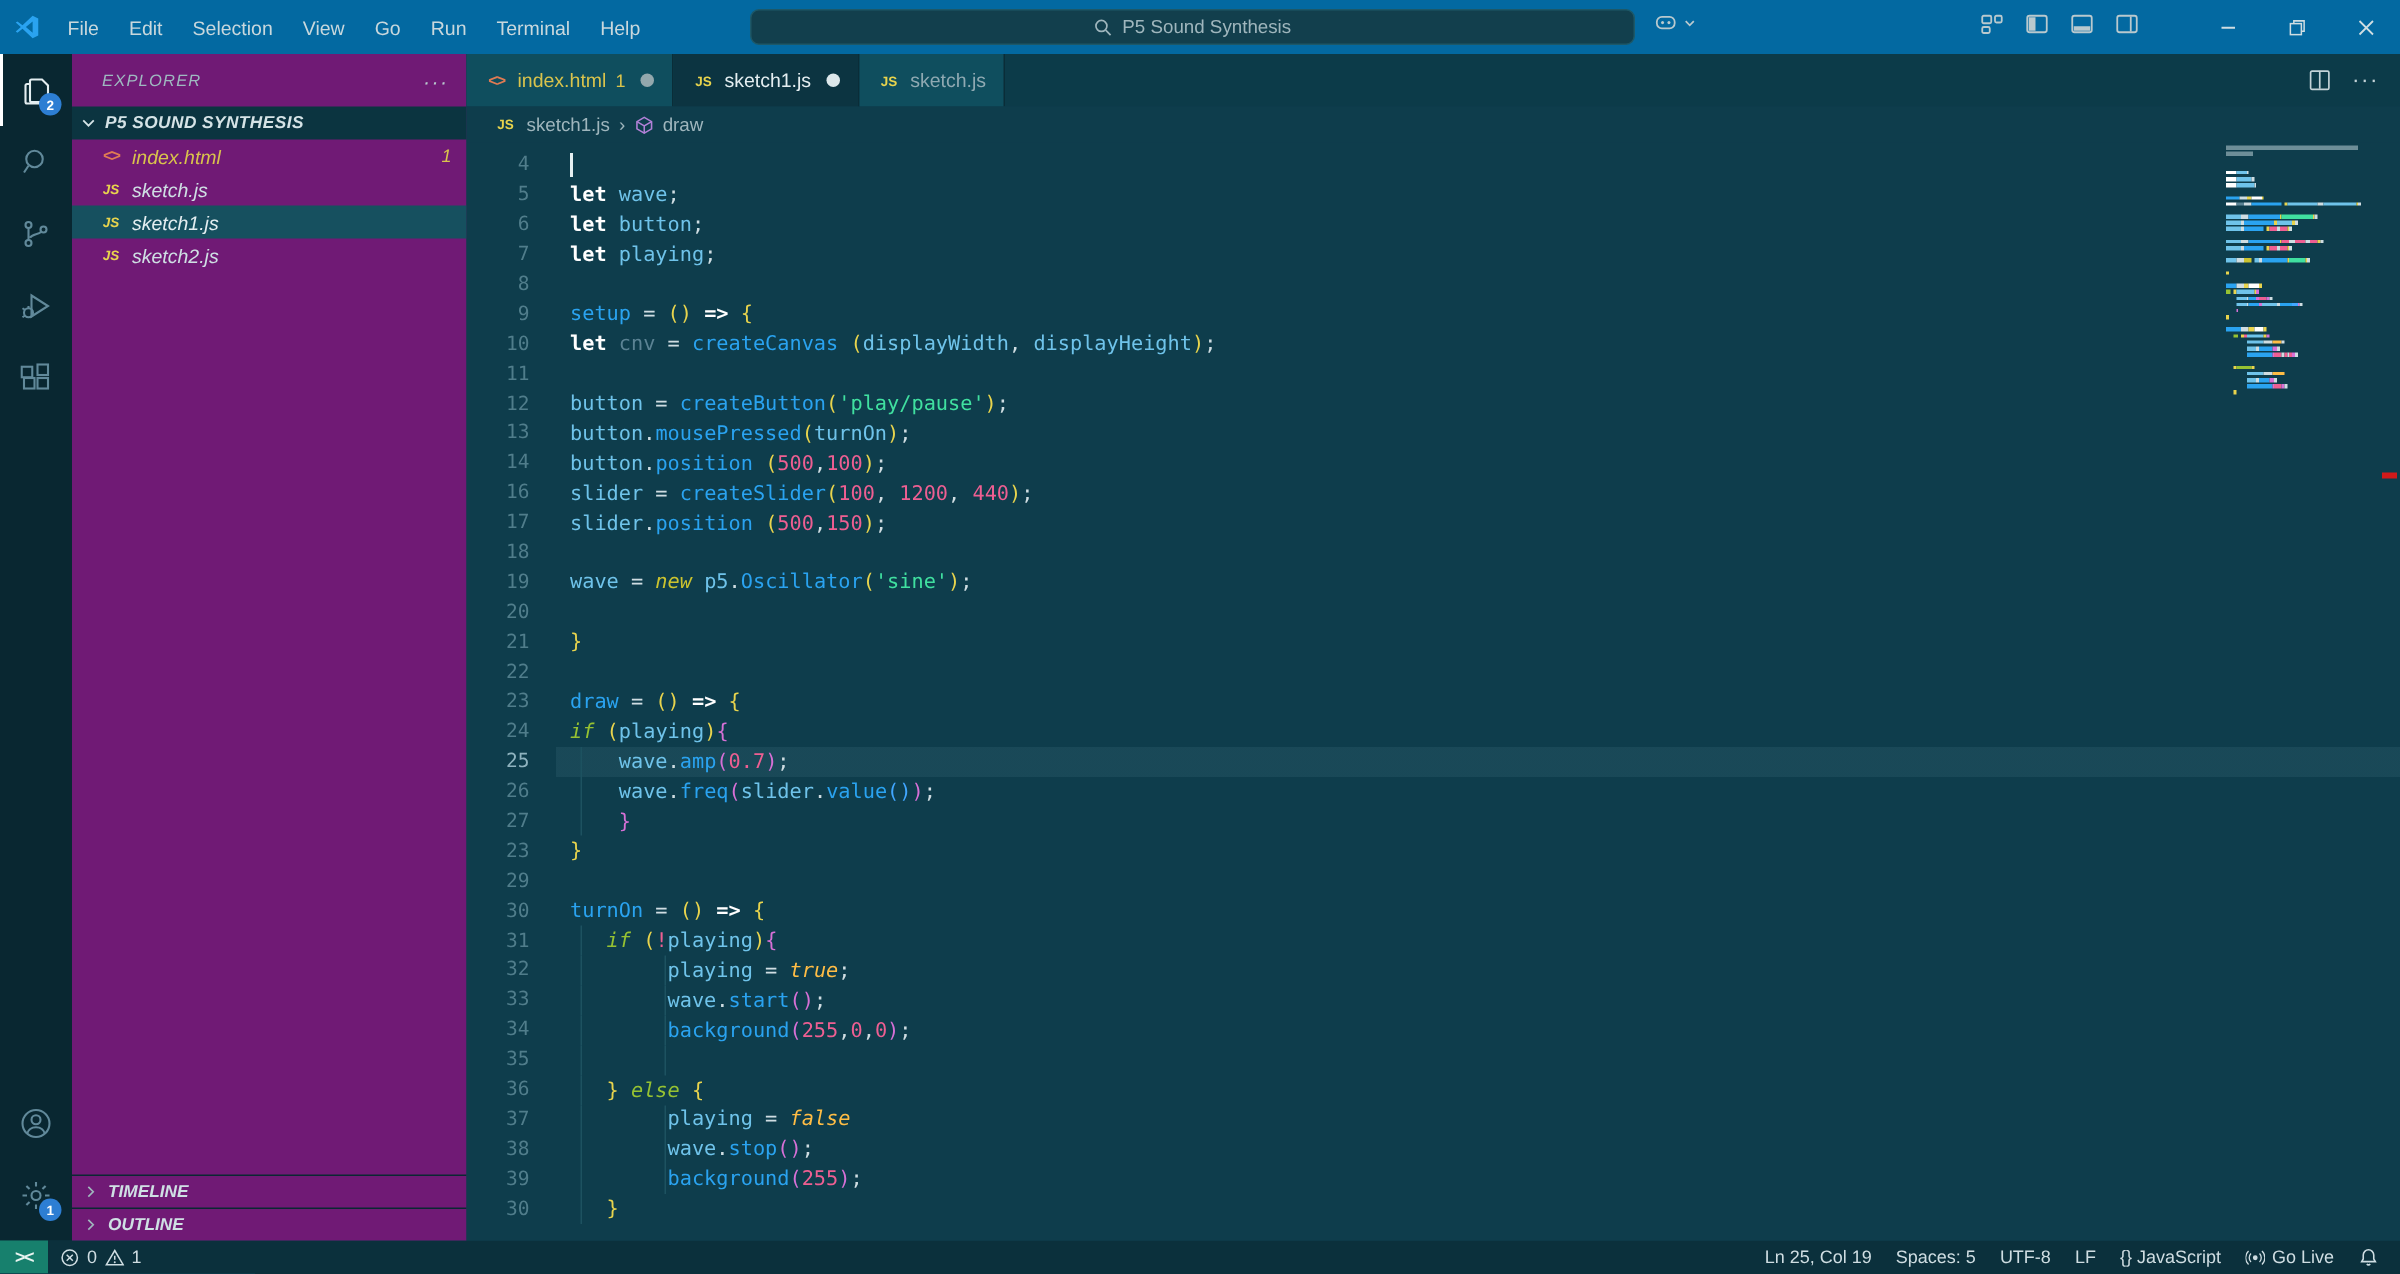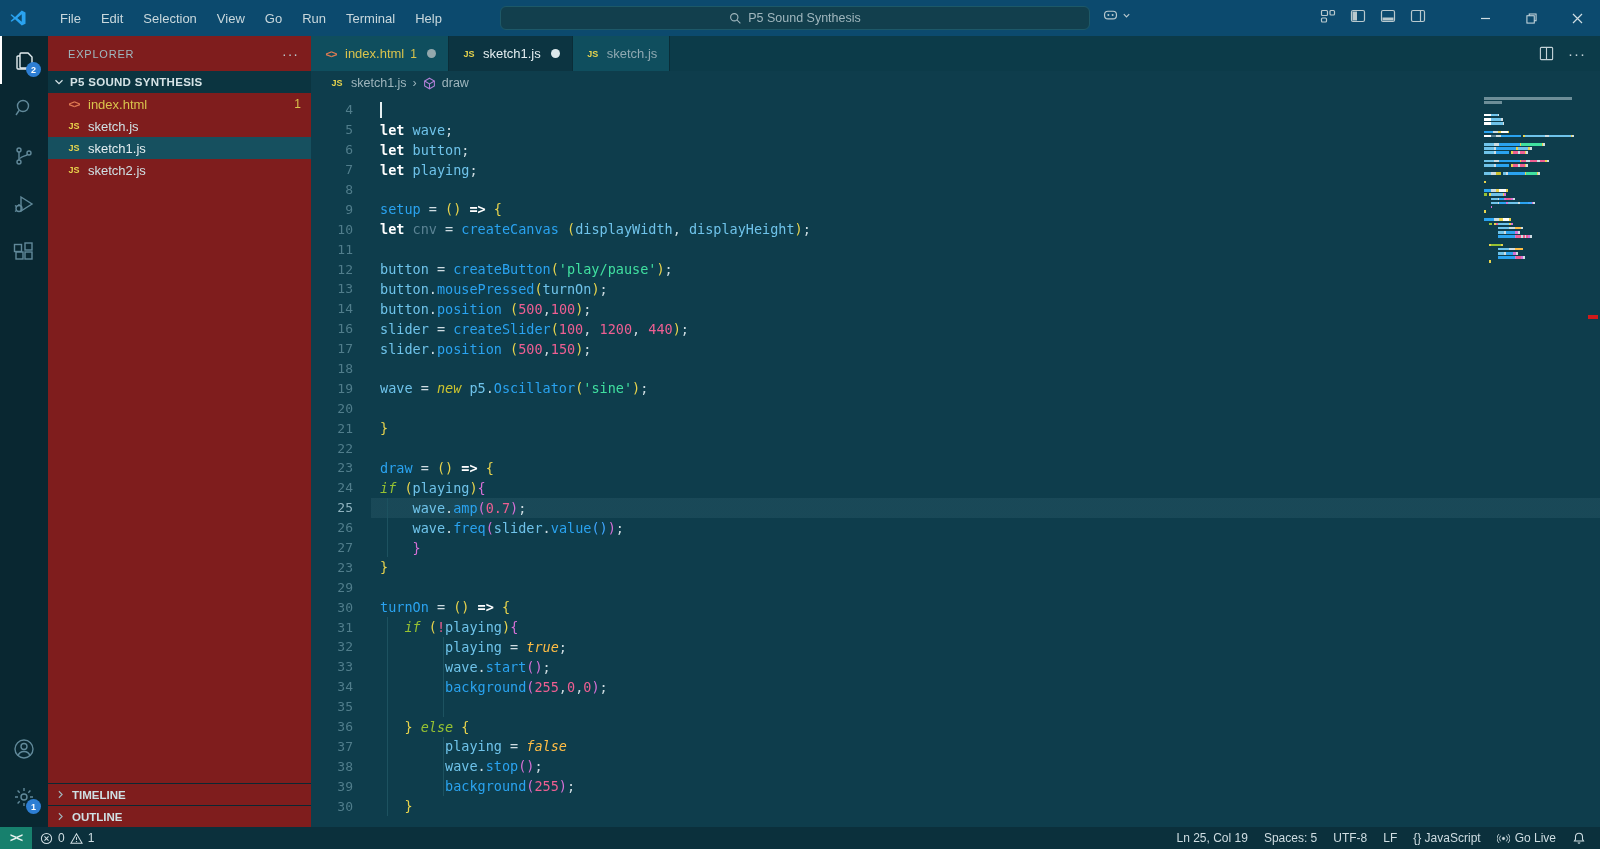--- a/index.html
+++ b/index.html
@@ -1,19 +1,19 @@
 <!DOCTYPE html>
 <html><head>
 <meta charset="utf-8">
 <style>
   *{margin:0;padding:0;box-sizing:border-box;}
   html,body{width:1600px;height:849px;overflow:hidden;background:#0e3d4c;
     font-family:"Liberation Sans",sans-serif;-webkit-font-smoothing:antialiased;}
   
-  .titlebar{height:36px;background:#0c4a6e;display:flex;align-items:center;position:relative;gap:15px;}
+  .titlebar{height:36px;background:#0369a1;display:flex;align-items:center;position:relative;}
   .vscode-logo{width:36px;display:flex;align-items:center;justify-content:center;flex:0 0 36px;}
   .menus{display:flex;align-items:center;gap:2px;}
   .menu-item{color:#c9d8dd;font-size:13px;padding:4px 9px;border-radius:4px;cursor:default;}
   .nav-arrows{display:flex;gap:16px;margin-left:108px;color:#b9c9ce;font-size:16px;}
   .nav-arrows span{cursor:default;}
   .searchbox{position:absolute;left:500px;top:6px;width:590px;height:24px;background:#123f4d;
     border:1px solid #1d5868;border-radius:6px;display:flex;align-items:center;justify-content:center;
     color:#9fb6bd;font-size:12.5px;gap:6px;}
   .copilot{position:absolute;left:1102px;top:7px;display:flex;align-items:center;gap:3px;color:#b9c9ce;}
   .layout-controls{position:absolute;left:1320px;top:8px;display:flex;gap:14px;color:#b9c9ce;}
@@ -21,21 +21,21 @@
   .win-btn{width:46px;height:36px;display:flex;align-items:center;justify-content:center;color:#cfdde2;}
   
   .main{display:flex;height:791px;}
   .activitybar{width:48px;background:#092731;display:flex;flex-direction:column;align-items:center;flex:0 0 48px;}
   .ab-item{width:48px;height:48px;display:flex;align-items:center;justify-content:center;color:#61899a;position:relative;}
   .ab-item.active{color:#e3edf0;border-left:2px solid #ffffff;}
   .ab-badge{position:absolute;right:7px;bottom:7px;min-width:15px;height:15px;border-radius:50%;
     background:#2d7ed3;color:#fff;font-size:9px;display:flex;align-items:center;justify-content:center;font-weight:bold;}
   .ab-spacer{flex:1;}
   
-  .sidebar{width:263px;background:#7f1d1d;flex:0 0 263px;display:flex;flex-direction:column;font-size:13px;color:#cfe0e4;}
+  .sidebar{width:263px;background:#701a75;flex:0 0 263px;display:flex;flex-direction:column;font-size:13px;color:#cfe0e4;font-style:italic;}
   .sb-header{height:35px;display:flex;align-items:center;padding:0 12px 0 20px;color:#9fb9c0;font-size:11px;letter-spacing:.8px;}
   .sb-header .dots{margin-left:auto;color:#b9c9ce;font-size:14px;letter-spacing:1px;}
   .section-header{height:22px;background:#0b3440;display:flex;align-items:center;gap:4px;padding-left:4px;
     font-weight:bold;font-size:11.5px;color:#d5e3e6;letter-spacing:.3px;}
   .file-list{flex:0 0 auto;}
   .file-row{height:22px;display:flex;align-items:center;gap:6px;padding-left:18px;padding-right:10px;cursor:default;}
   .file-row.selected{background:#16505f;}
   .file-badge{margin-left:auto;color:#d9c34c;font-size:12px;}
   .ficon{width:16px;flex:0 0 16px;text-align:center;font-weight:bold;}
   .ficon.html{color:#e07b53;font-size:11px;letter-spacing:-1px;}

